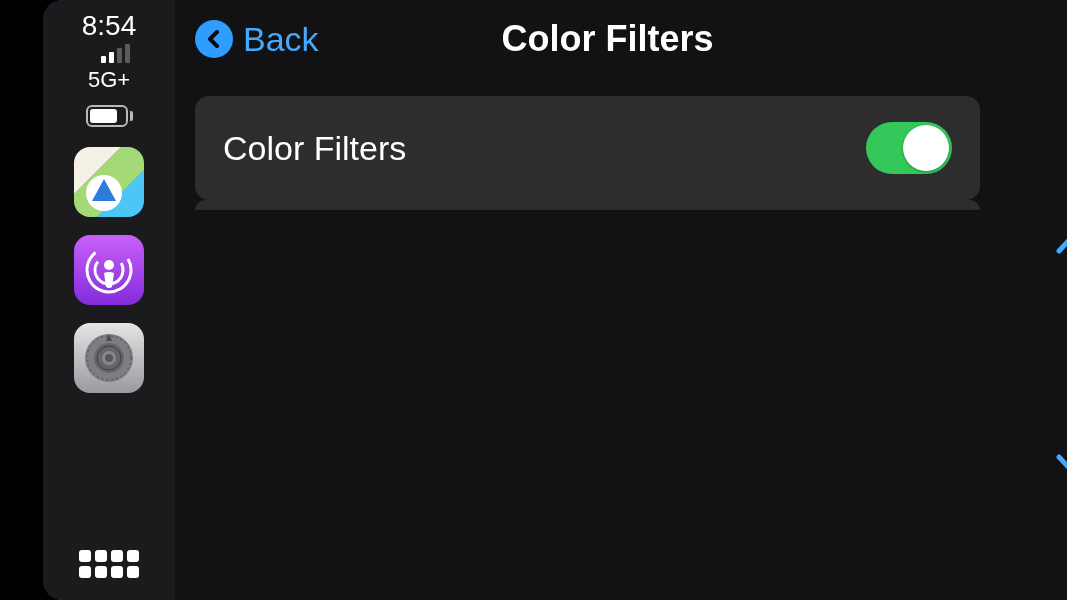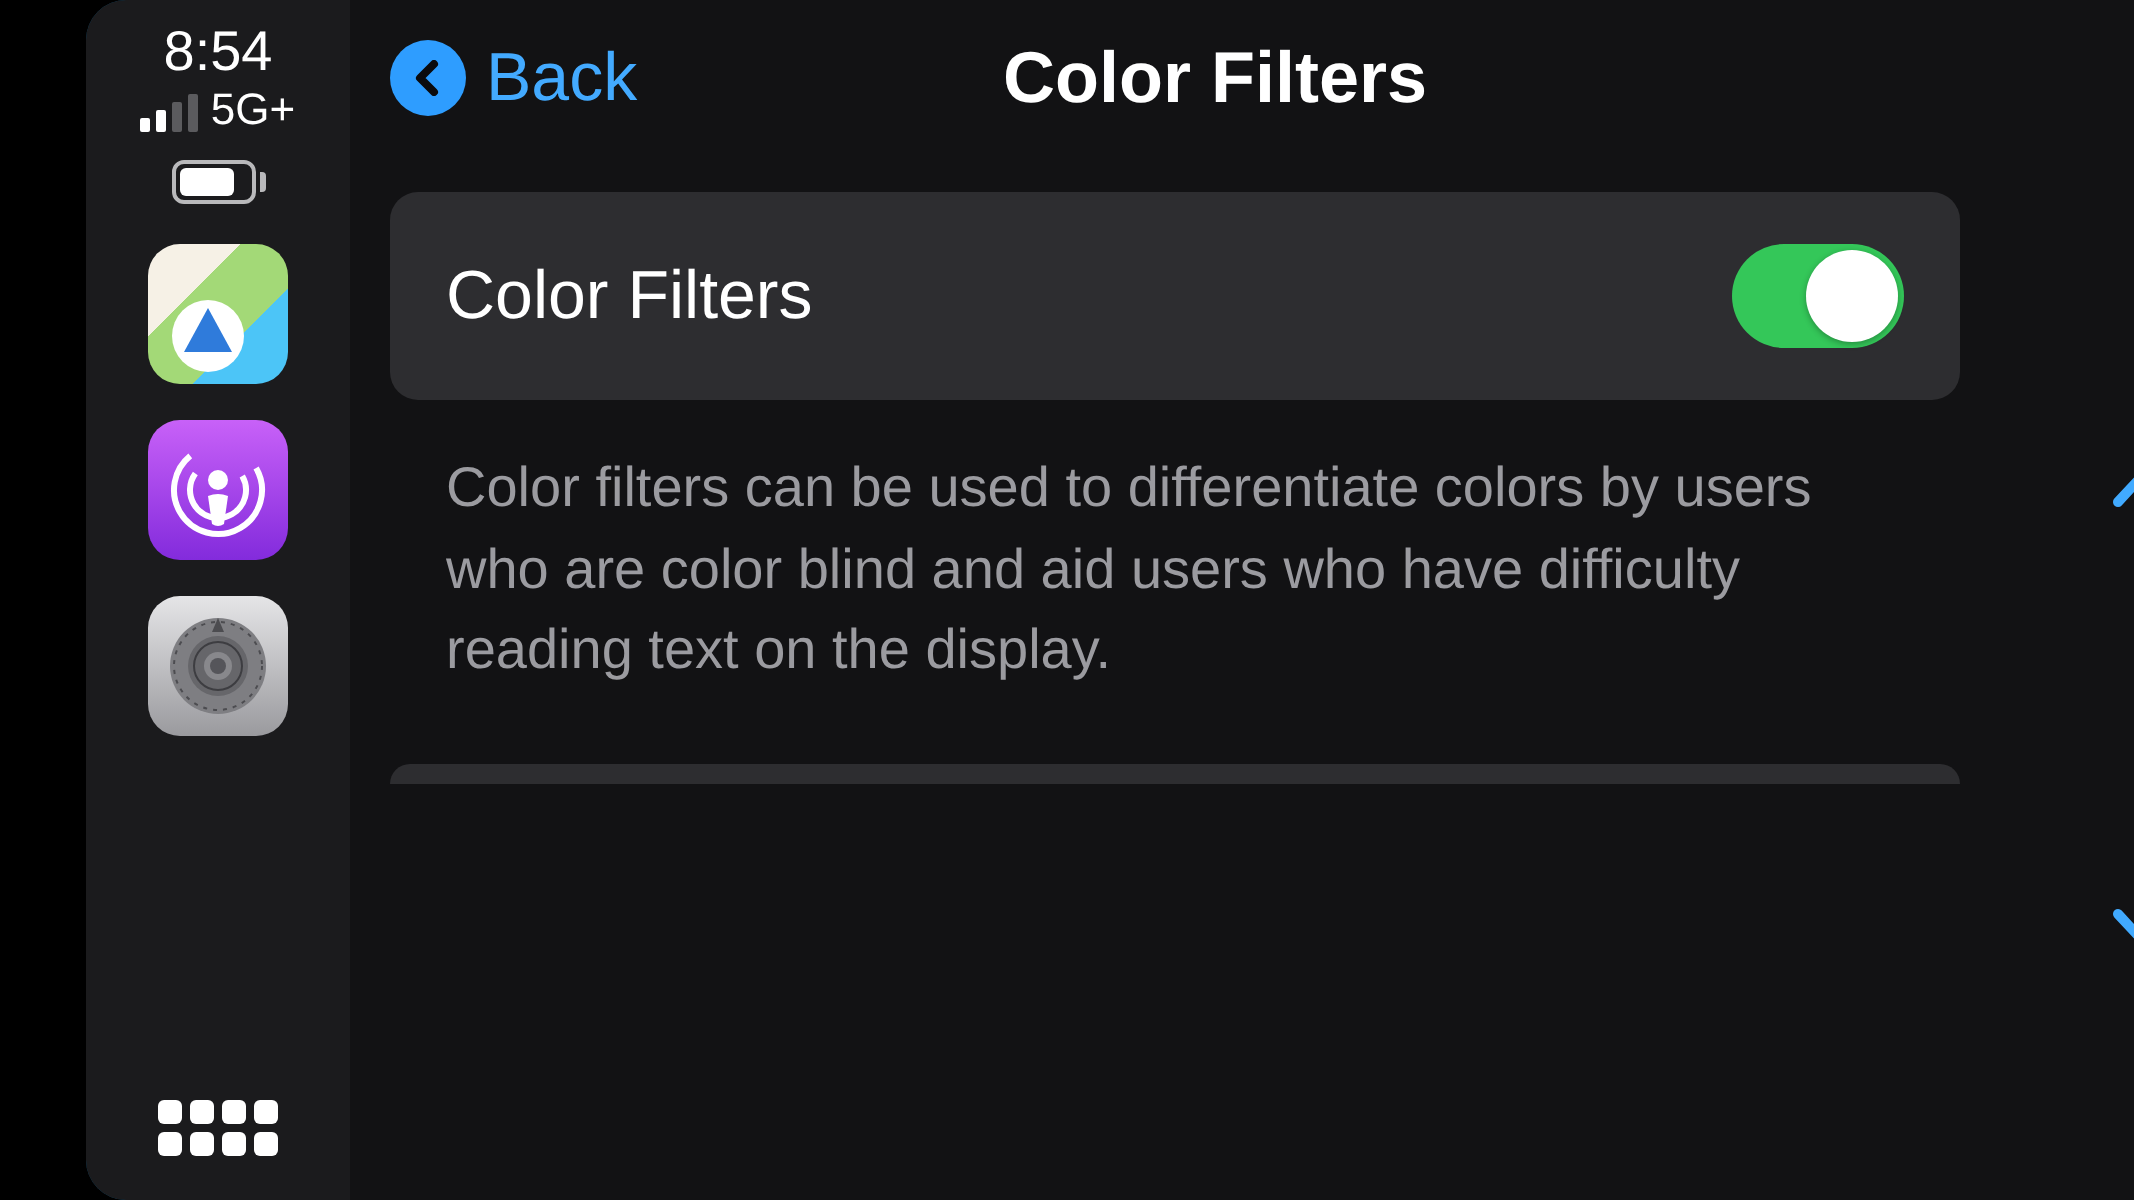--- a/index.html
+++ b/index.html
@@ -34,20 +34,21 @@
     font-size: 28px;
     font-weight: 500;
     color: #fff;
     margin-bottom: 2px;
   }
   .status-net {
     display: flex;
     align-items: flex-end;
     gap: 6px;
     margin-bottom: 10px;
+    flex-direction: column;
   }
   .signal {
     display: flex;
     align-items: flex-end;
     gap: 3px;
   }
   .signal .bar {
     width: 5px;
     background: #5b5b5e;
     border-radius: 1px;
@@ -317,21 +318,20 @@
     </div>
 
     <div class="content">
       <div class="row">
         <div class="row-label">Color Filters</div>
         <div class="toggle">
           <div class="toggle-knob"></div>
         </div>
       </div>
 
-      <div class="desc">Color filters can be used to differentiate colors by users who are color blind and aid users who have difficulty reading text on the display.</div>
 
       <div class="row3-hint"></div>
     </div>
 
     <div class="scroll-btn scroll-up">
       <svg viewBox="0 0 38 38">
           <path d="M6 26 L19 12 L32 26" stroke-width="5" fill="none" stroke-linecap="round" stroke-linejoin="round"></path>
         </svg>
     </div>
     <div class="scroll-btn scroll-down">

